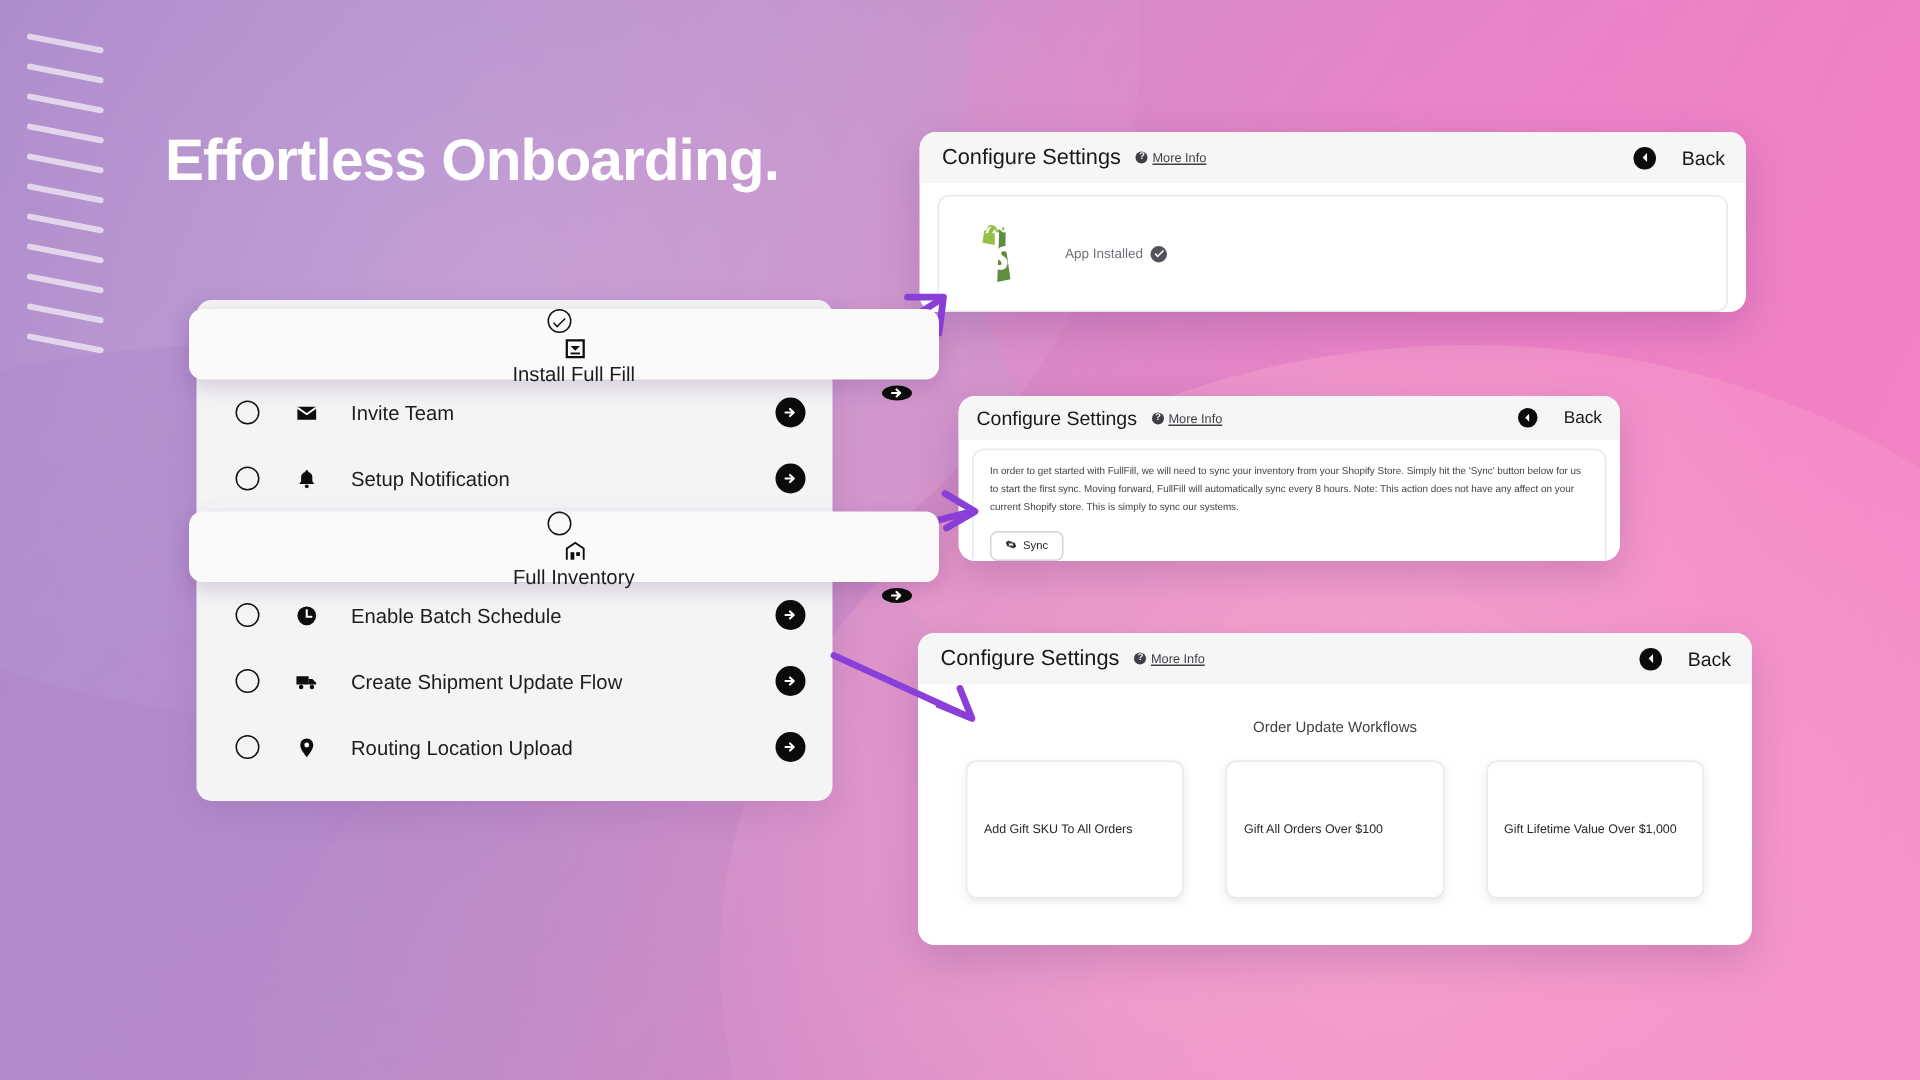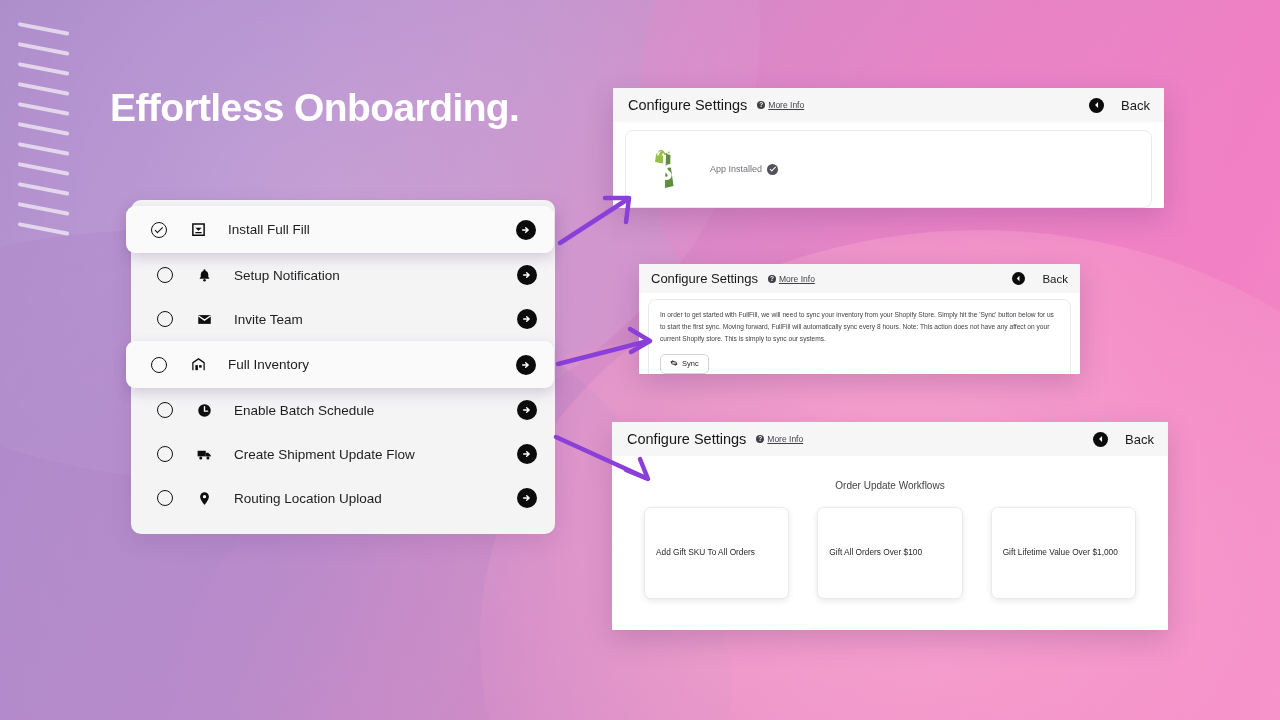--- a/index.html
+++ b/index.html
@@ -98,27 +98,28 @@
   .task-row {
     position: relative;
     display: flex;
     align-items: center;
     height: 44px;
     padding: 0 18px 0 26px;
     background: transparent;
   }
   .task-row.highlight {
     background: #fafafa;
-    width: 428px;
+    width: 500px;
     margin-left: -5px;
-    padding-left: 25px;
+    padding-left: 11px;
     border-radius: 9px;
     box-shadow: 0 5px 14px rgba(80,40,110,0.20);
     z-index: 4;
     height: 47px;
+    flex-direction: column;
   }
   .task-check {
     width: 16px; height: 16px;
     flex: 0 0 16px;
     border: 1.6px solid #111;
     border-radius: 50%;
     position: relative;
   }
   .task-check.done::after {
     content: "";
@@ -152,21 +153,21 @@
     display: flex;
     align-items: center;
     justify-content: center;
     color: #fff;
   }
 
   
   .panel {
     position: absolute;
     background: #ffffff;
-    border-radius: 1px;
+    border-radius: 11px;
     box-shadow: 0 10px 28px rgba(80,40,110,0.22);
     overflow: hidden;
   }
   .panel-head {
     display: flex;
     align-items: center;
     background: #f6f6f7;
     padding: 9px 14px 9px 15px;
   }
   .panel-title {
@@ -349,40 +350,40 @@
         <span class="task-go">
           <svg width="10" height="10" viewBox="0 0 12 12">
             <path d="M2 6h6M5.6 3.2 L8.6 6 L5.6 8.8" stroke="#fff" stroke-width="1.7" fill="none" stroke-linecap="round" stroke-linejoin="round"></path>
           </svg>
         </span>
       </div>
       <div class="task-row">
         <span class="task-check"></span>
         <span class="task-icon">
           <svg xmlns="http://www.w3.org/2000/svg" width="15" height="15" viewBox="0 0 24 24" fill="#0d0d0d">
+            <path d="M2 5h20v14H2z"></path>
+            <path d="M2 6l10 7 10-7" fill="none" stroke="#fff" stroke-width="2"></path>
+          </svg>
+        </span>
+        <span class="task-label">Invite Team</span>
+        <span class="task-go">
+          <svg width="10" height="10" viewBox="0 0 12 12">
+            <path d="M2 6h6M5.6 3.2 L8.6 6 L5.6 8.8" stroke="#fff" stroke-width="1.7" fill="none" stroke-linecap="round" stroke-linejoin="round"></path>
+          </svg>
+        </span>
+      </div>
+      <div class="task-row">
+        <span class="task-check"></span>
+        <span class="task-icon">
+          <svg xmlns="http://www.w3.org/2000/svg" width="15" height="15" viewBox="0 0 24 24" fill="#0d0d0d">
             <path d="M12 2a1.6 1.6 0 0 1 1.6 1.6v.7A6 6 0 0 1 18 10v4l2 3H4l2-3v-4a6 6 0 0 1 4.4-5.7v-.7A1.6 1.6 0 0 1 12 2z"></path>
             <circle cx="12" cy="19.5" r="2"></circle>
           </svg>
         </span>
         <span class="task-label">Setup Notification</span>
-        <span class="task-go">
-          <svg width="10" height="10" viewBox="0 0 12 12">
-            <path d="M2 6h6M5.6 3.2 L8.6 6 L5.6 8.8" stroke="#fff" stroke-width="1.7" fill="none" stroke-linecap="round" stroke-linejoin="round"></path>
-          </svg>
-        </span>
-      </div>
-      <div class="task-row">
-        <span class="task-check"></span>
-        <span class="task-icon">
-          <svg xmlns="http://www.w3.org/2000/svg" width="15" height="15" viewBox="0 0 24 24" fill="#0d0d0d">
-            <path d="M2 5h20v14H2z"></path>
-            <path d="M2 6l10 7 10-7" fill="none" stroke="#fff" stroke-width="2"></path>
-          </svg>
-        </span>
-        <span class="task-label">Invite Team</span>
         <span class="task-go">
           <svg width="10" height="10" viewBox="0 0 12 12">
             <path d="M2 6h6M5.6 3.2 L8.6 6 L5.6 8.8" stroke="#fff" stroke-width="1.7" fill="none" stroke-linecap="round" stroke-linejoin="round"></path>
           </svg>
         </span>
       </div>
       <div class="task-row highlight">
         <span class="task-check"></span>
         <span class="task-icon">
           <svg xmlns="http://www.w3.org/2000/svg" width="15" height="15" viewBox="0 0 24 24" fill="none" stroke="#0d0d0d" stroke-width="2">

